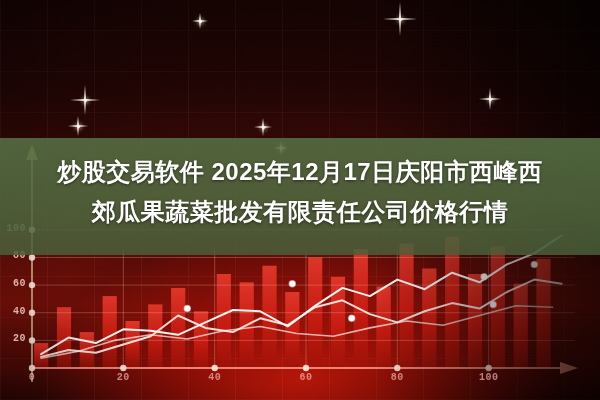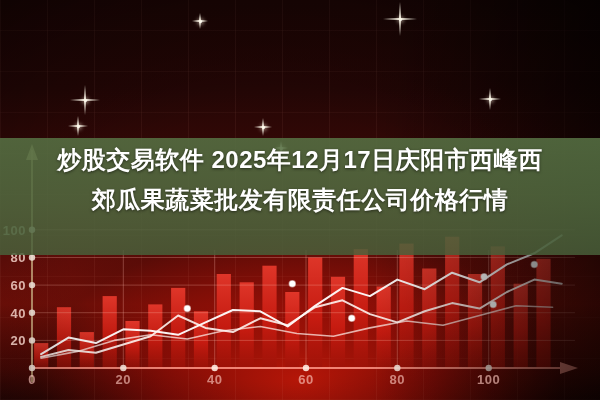--- a/index.html
+++ b/index.html
@@ -76,38 +76,39 @@
     position: absolute;
     left: 0;
     top: 138px;
     width: 600px;
     height: 117px;
     background: linear-gradient(180deg, rgba(86,112,67,0.88) 0%, rgba(80,105,63,0.86) 55%, rgba(72,96,58,0.84) 100%);
   }
   .title-text {
     position: absolute;
     left: 0;
-    top: 140px;
+    top: 152px;
     width: 600px;
     text-align: center;
     color: #ffffff;
     font-size: 24px;
     font-weight: bold;
     line-height: 40px;
     letter-spacing: 0.5px;
     text-shadow: 0 1px 3px rgba(0,0,0,0.55);
     white-space: pre-line;
   }
 
   .axis-label {
     position: absolute;
-    font-size: 13px;
+    font-size: 10px;
     font-weight: bold;
     letter-spacing: 0.5px;
     pointer-events: none;
+    font-family: Liberation Mono, monospace;
   }
   .y-label { color: rgba(255,225,215,0.78); text-align: right; }
   .y-label.on-green { color: rgba(225,235,215,0.62); }
   .x-label { color: rgba(255,205,195,0.62); text-align: center; }
 </style>
 </head>
 <body>
 
 <div id="stage">
 

